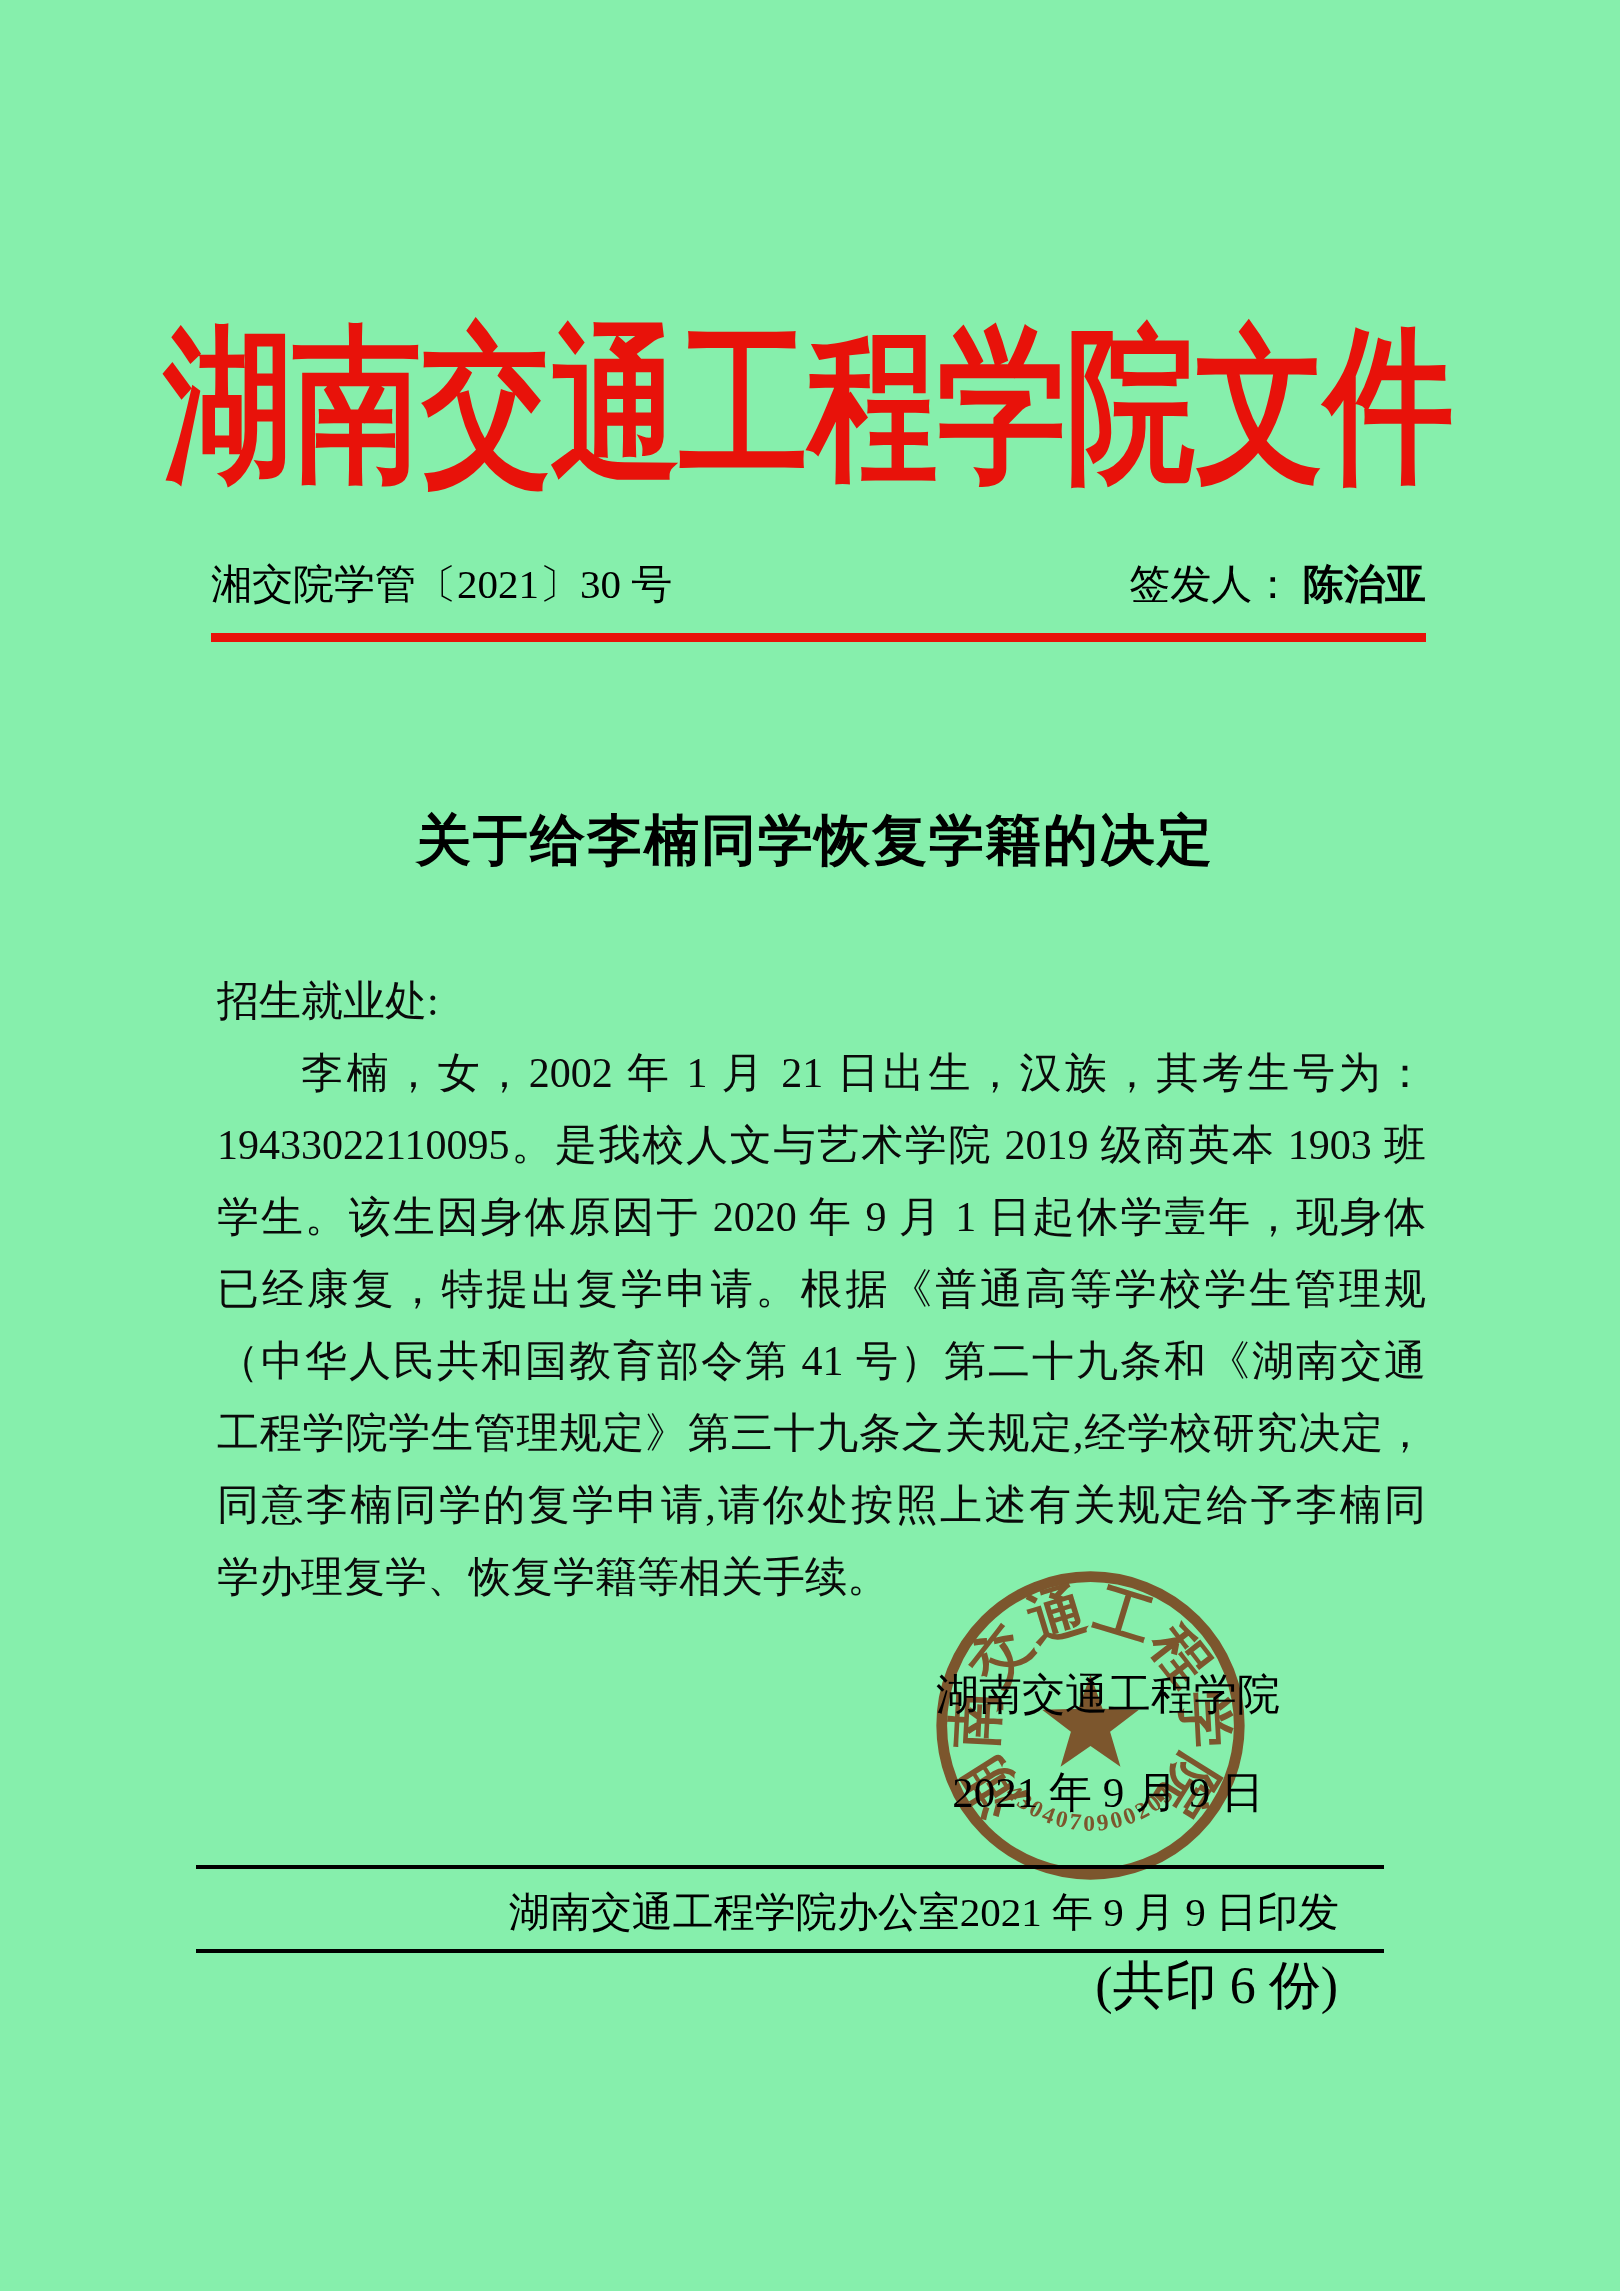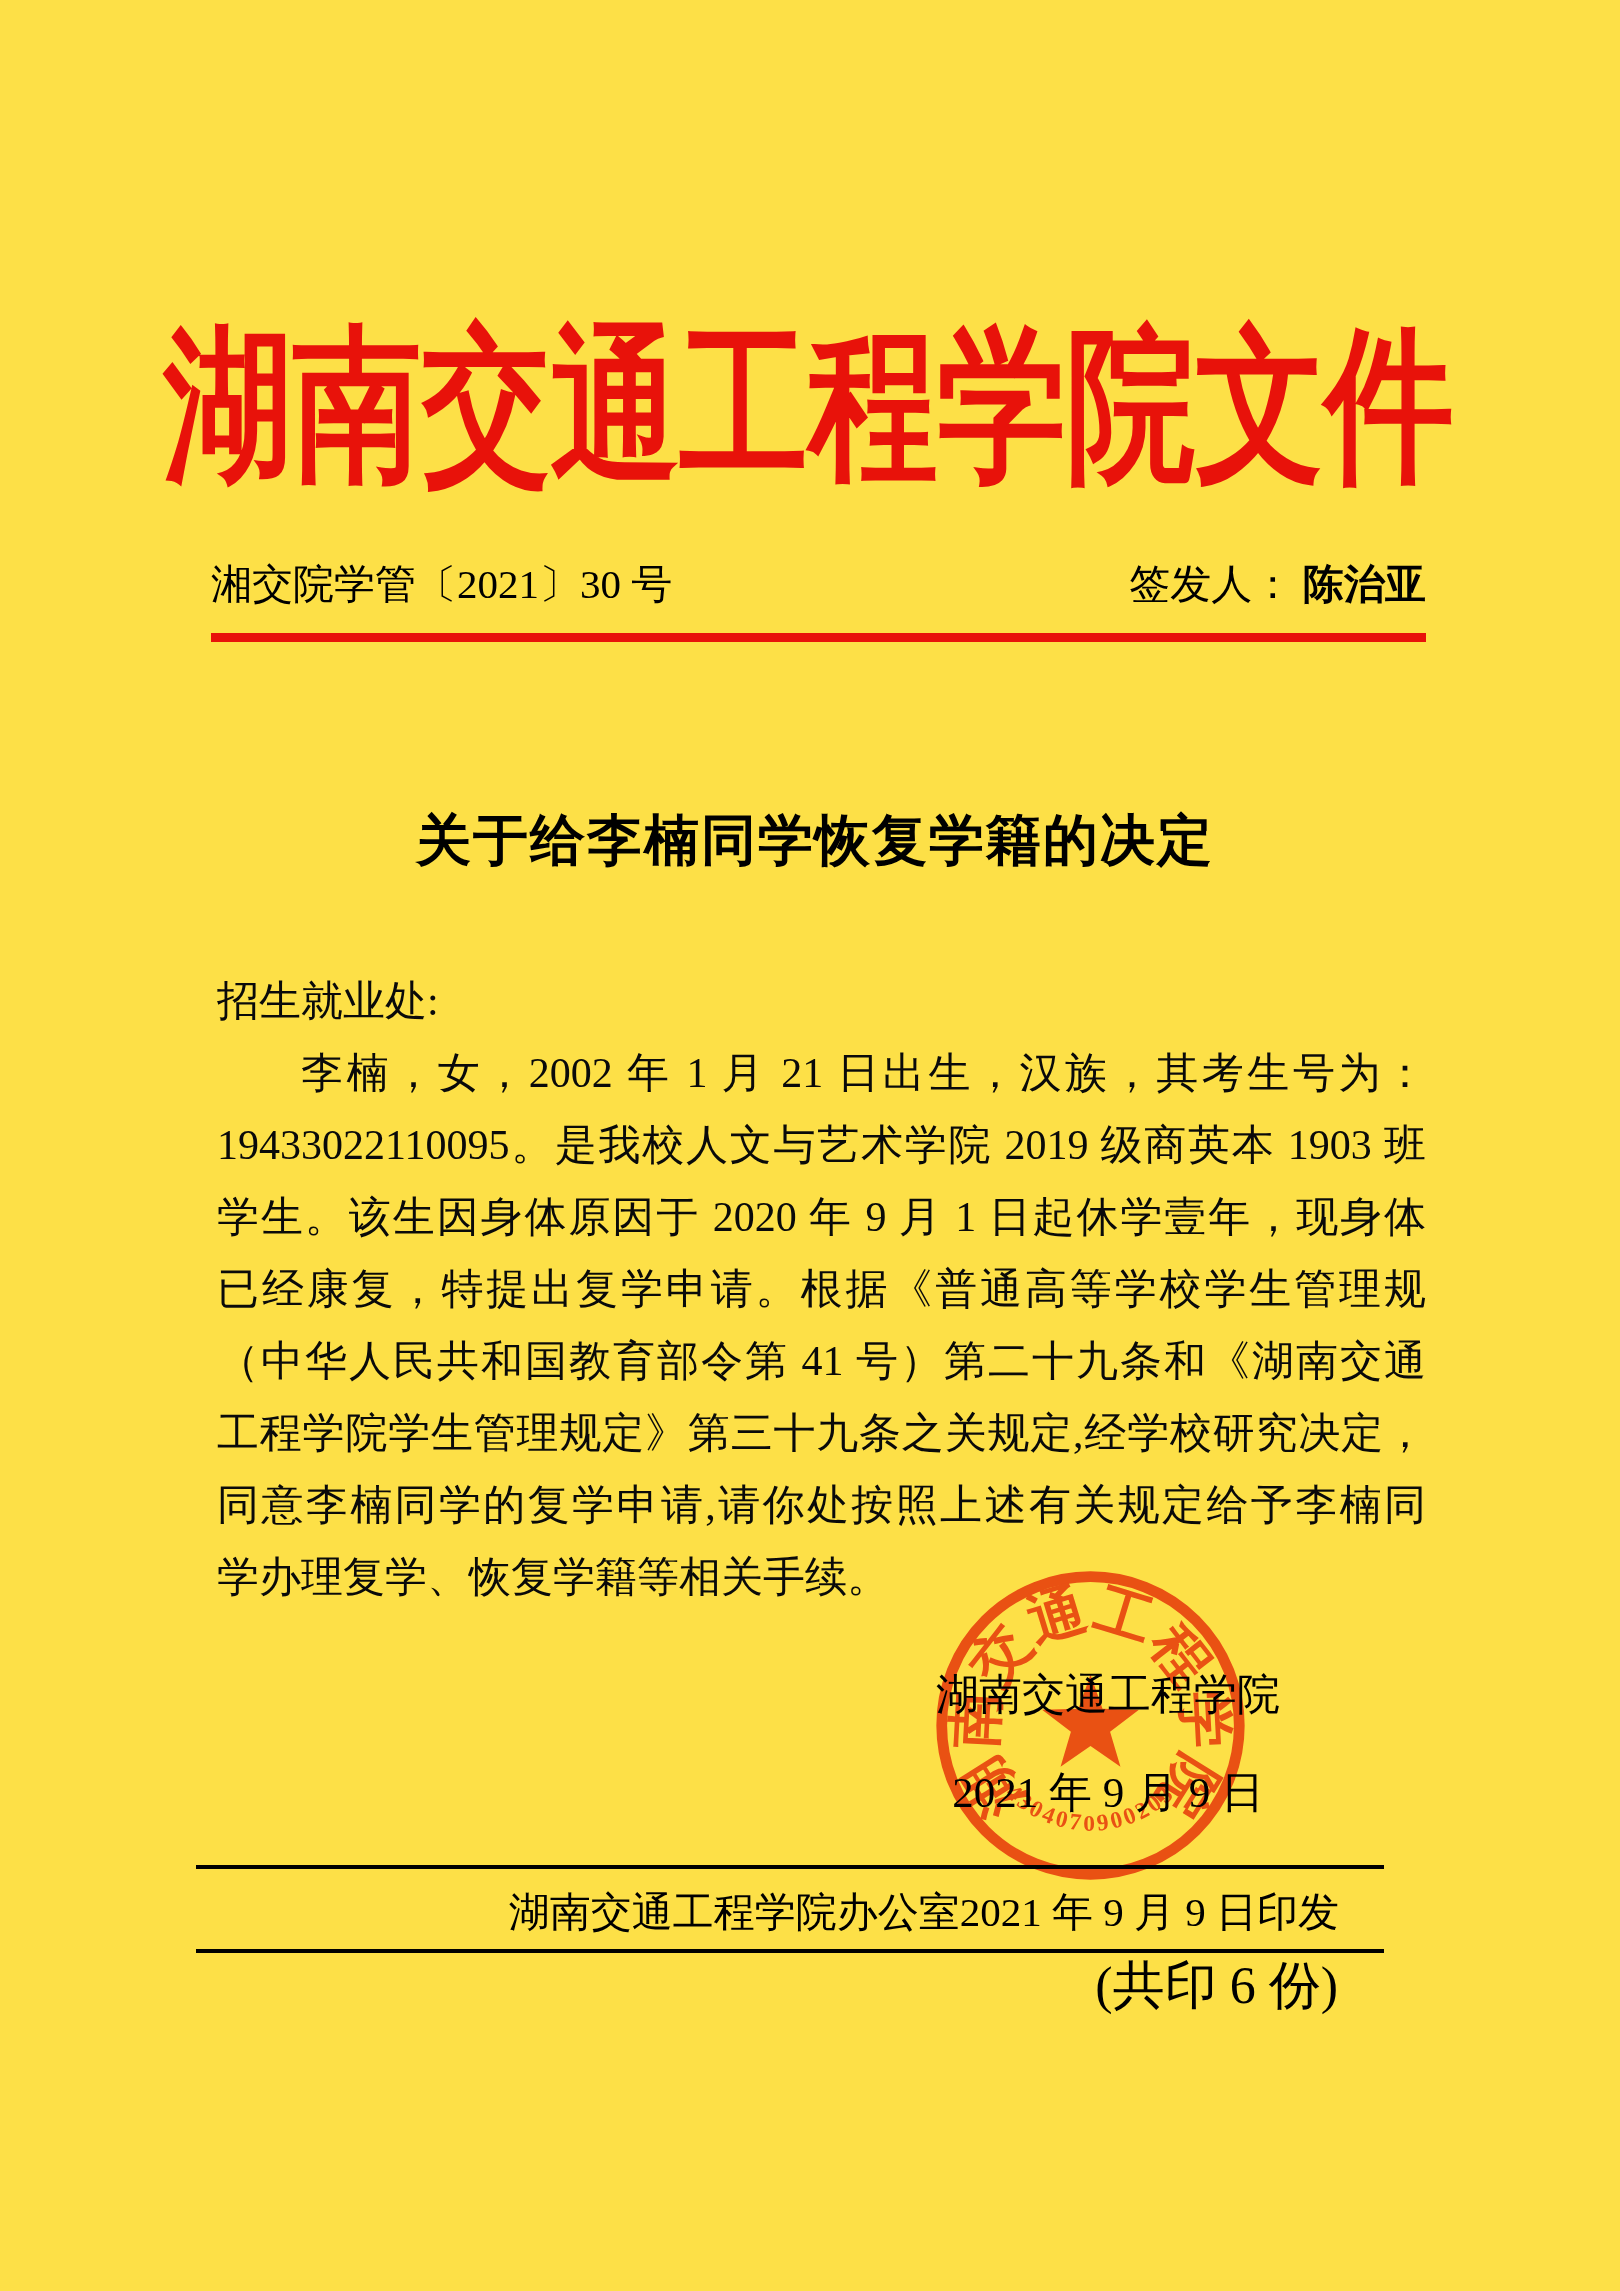--- a/index.html
+++ b/index.html
@@ -1,19 +1,19 @@
 <!DOCTYPE html>
 <html><head>
 <meta charset="utf-8">
 <style>
   html,body { margin:0; padding:0; background:#ffffff; }
   .page {
     position:relative;
     width:1620px; height:2292px;
-    background:#fde047;
+    background:#86efac;
     font-family:"Liberation Serif","DejaVu Serif",serif;
     color:#111;
     overflow:hidden;
   }
   
   .header-title {
     position:absolute; top:323px; left:147px; width:1323px;
     text-align:center; white-space:nowrap;
     font-size:129px; line-height:129px; font-weight:bold;
     color:#e8120a;

